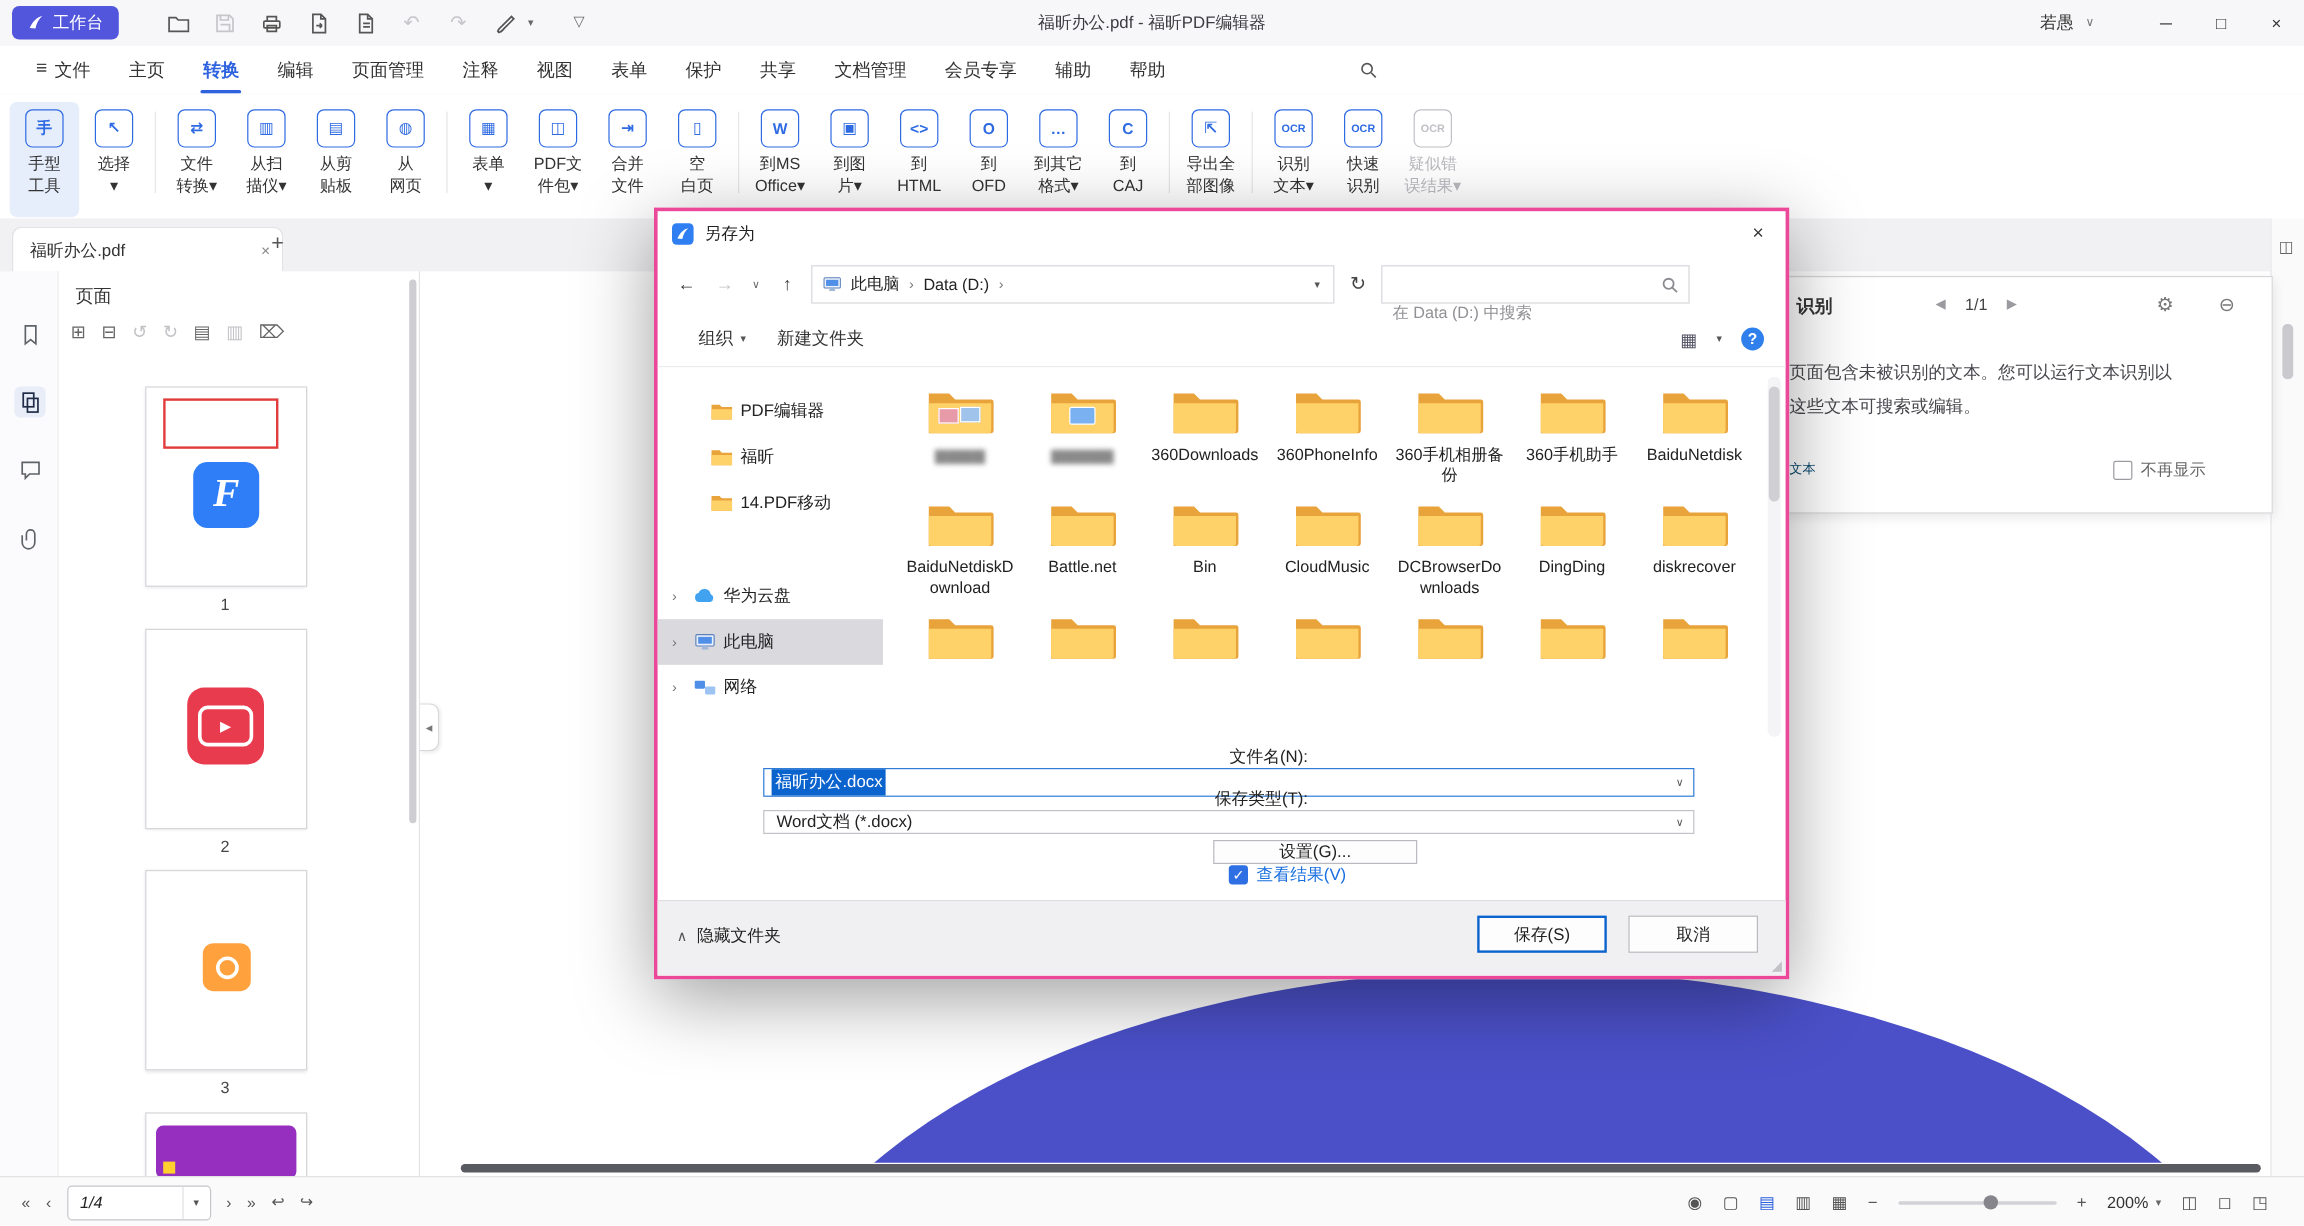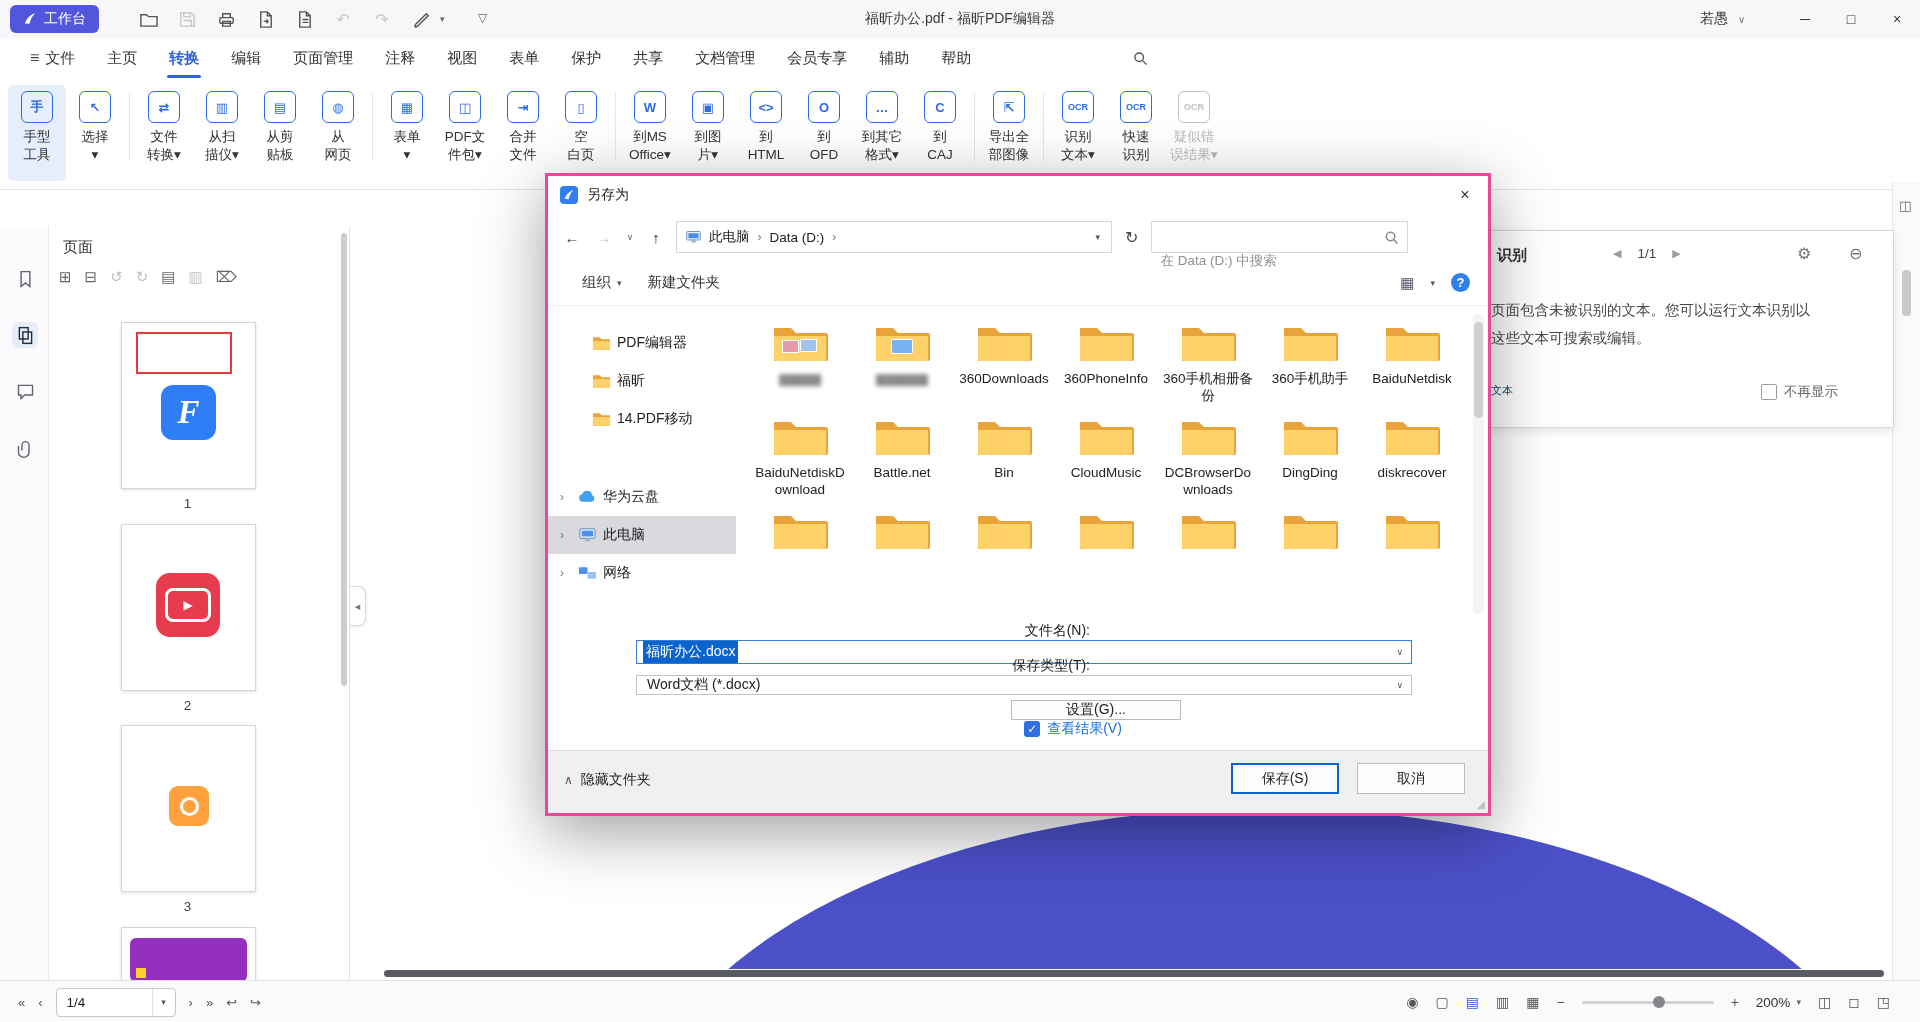--- a/index.html
+++ b/index.html
@@ -111,21 +111,21 @@
   .ocr-cb{width:14px;height:14px;border:1px solid #9a9aa0;border-radius:2px;background:#fff;}
 
   
   .rightrail{position:absolute;left:1892px;top:182px;width:28px;height:798px;background:#fafafb;border-left:1px solid #e6e6ea;}
   .rr-ic{position:absolute;left:6px;top:16px;font-size:13px;color:#666;}
   .rr-thumb{position:absolute;left:9px;top:88px;width:9px;height:46px;background:#c9c9ce;border-radius:4px;}
 
   
   .statusbar{position:absolute;left:0;top:980px;width:100%;height:42px;background:#fafafa;border-top:1px solid #e2e2e6;}
   .sb-left{position:absolute;left:18px;top:0;height:42px;display:flex;align-items:center;gap:13px;color:#555;font-size:13px;}
-  .pagebox{width:118px;height:27px;background:#fff;border:1px solid #c6c6cc;border-radius:4px;display:flex;align-items:center;}
+  .pagebox{width:118px;height:27px;background:#fff;border:1px solid #c6c6cc;border-radius:4px;display:flex;align-items:center;font-style:italic;}
   .pagebox .val{flex:1;padding-left:10px;font-size:13.5px;color:#222;}
   .pagebox .dd{width:22px;color:#555;font-size:9px;border-left:1px solid #e0e0e4;height:100%;display:flex;align-items:center;justify-content:center;}
   .sb-right{position:absolute;right:30px;top:0;height:42px;display:flex;align-items:center;gap:17px;color:#555;font-size:14px;}
   .sb-right .active{color:#2e62de;}
   .slider{width:132px;height:3px;background:#d2d2d6;border-radius:2px;position:relative;}
   .slider i{position:absolute;left:54%;top:-5px;width:12px;height:12px;border-radius:50%;background:#85858b;}
   .zoom{display:flex;align-items:center;gap:6px;font-size:13.5px;color:#333;}
   .zoom .dd{font-size:9px;color:#666;}
 
   
@@ -501,20 +501,27 @@
         <span class="rl">识别</span>
       </div>
 
       <div class="rib-item disabled">
         <span class="ric sm">OCR</span>
         <span class="rl">疑似错</span>
         <span class="rl">误结果▾</span>
       </div>
     </div>
 
+  <div class="tabbar">
+    <div class="doctab">
+      <span class="lbl">福昕办公.pdf</span>
+      <span class="tabclose" data-glyph="×"></span>
+    </div>
+    <span class="tabadd" data-glyph="+"></span>
+  </div>
 
   <div class="leftrail">
     <span class="lr-ic" style="top:40px;">
       <svg viewBox="0 0 24 24">
           <path d="M7 3h10v17l-5-4-5 4z"></path>
         </svg>
       </span>
     <span class="lr-ic active" style="top:96px;">
       <svg viewBox="0 0 24 24">
           <rect x="5" y="3" width="10" height="13"></rect>

